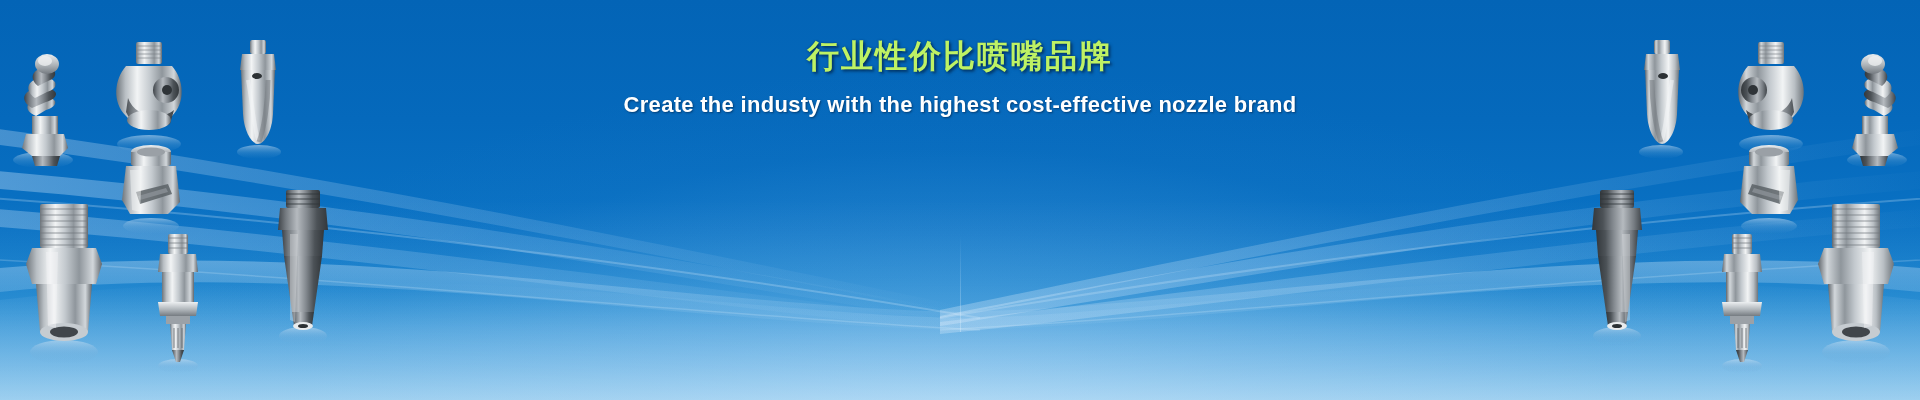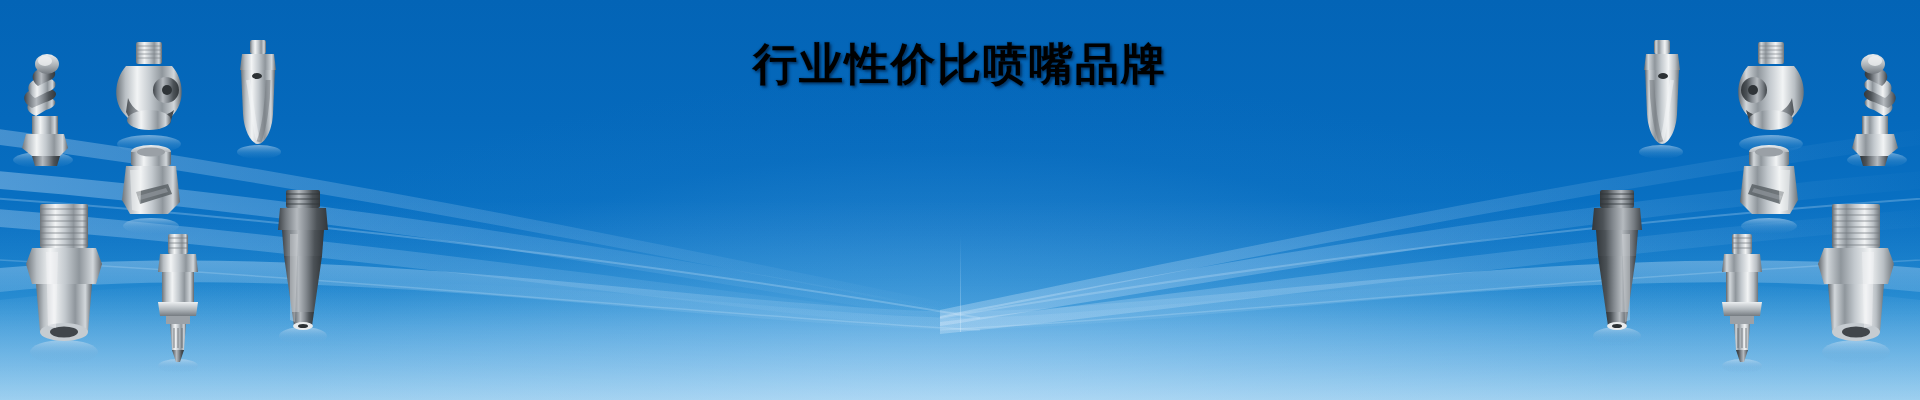--- a/index.html
+++ b/index.html
@@ -35,22 +35,22 @@
     position:absolute; left:50%; top:236px; width:1px; height:96px;
     background:linear-gradient(180deg, rgba(255,255,255,0.0) 0%, rgba(225,242,255,0.22) 55%, rgba(235,246,255,0.32) 100%);
   }
 
   
   .text-block{
     position:absolute; left:0; right:0; top:38px;
     text-align:center; z-index:40;
   }
   .title-cn{
-    color:#000000;
-    font-size:44px;
+    color:#bef264;
+    font-size:32px;
     letter-spacing:2px;
     font-weight:700;
     line-height:1.18;
     text-shadow: 2px 2px 3px rgba(0,26,56,0.62), 0 0 2px rgba(0,30,64,0.5);
   }
   .subtitle-en{
     margin-top:16px;
     color:#ffffff;
     font-size:22px;
     font-weight:700;
@@ -395,15 +395,16 @@
           <ellipse cx="35" cy="140" rx="5" ry="2" fill="#2b3033"></ellipse>
           <path d="M22 48 L30 48 L27 136 L22 134 Z" fill="#dfe3e6" opacity="0.38"></path>
         </svg>
       </div>
 
     </div>
   </div>
 
   <div class="text-block">
     <div class="title-cn">行业性价比喷嘴品牌</div>
+    <div class="subtitle-en">Create the industy with the highest cost-effective nozzle brand</div>
   </div>
 
 </div>
 
 </body></html>

